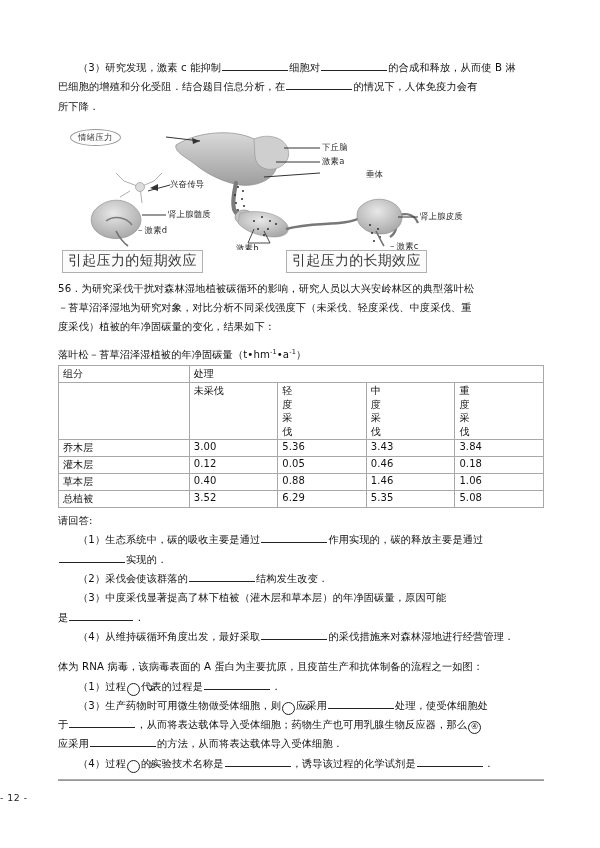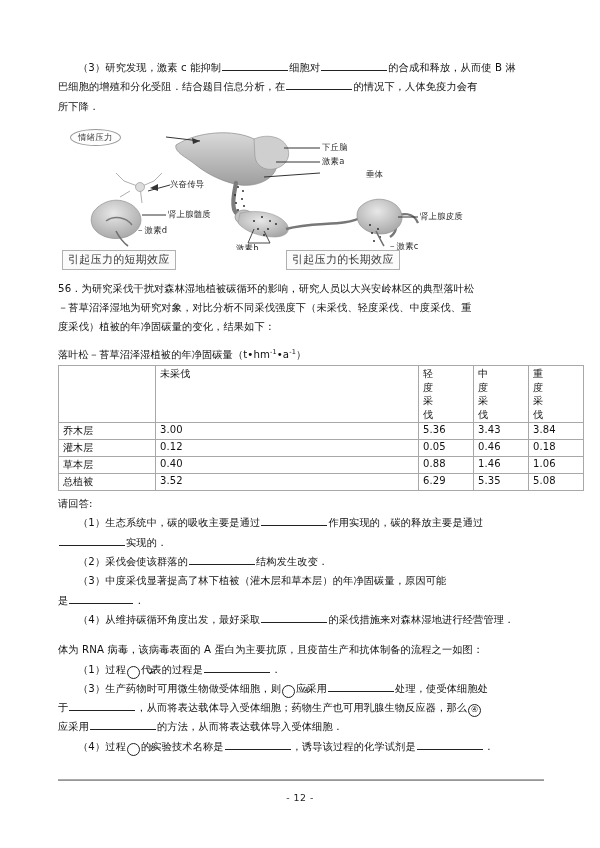--- a/index.html
+++ b/index.html
@@ -88,21 +88,21 @@
     font-size: 8.4px;
     color: #3a3a3a;
     padding: 2px 7px;
     white-space: nowrap;
     background: #fdfdfd;
     letter-spacing: 0.3px;
   }
   .fig-box {
     position: absolute;
     border: 1px solid #b0b0b0;
-    font-size: 11px;
+    font-size: 14px;
     color: #3a3a3a;
     padding: 1.5px 5px;
     white-space: nowrap;
     background: #fbfbfb;
     letter-spacing: 0.3px;
     text-align: center;
   }
   .fig-svg { position: absolute; left: 0; top: 0; }
 
   
@@ -141,21 +141,20 @@
   td.vhead span { display: block; }
   .tall { height: 56px; }
   .nb-bottom { border-bottom: none !important; }
 
   
   .footer {
     position: absolute;
     left: 0;
     top: 792px;
     width: 600px;
-    text-align: center;
     font-size: 9.4px;
     color: #222;
     letter-spacing: 0.5px;
   }
   .rule {
     position: absolute;
     left: 58px;
     top: 779px;
     width: 486px;
     height: 2px;
@@ -277,20 +276,24 @@
 
     <div>
       <p class="para">56．为研究采伐干扰对森林湿地植被碳循环的影响，研究人员以大兴安岭林区的典型落叶松</p>
       <p class="para">－苔草沼泽湿地为研究对象，对比分析不同采伐强度下（未采伐、轻度采伐、中度采伐、重</p>
       <p class="para">度采伐）植被的年净固碳量的变化，结果如下：</p>
 
       <div class="tbl-caption"><span>落叶松－苔草沼泽湿植被的年净固碳量（t•hm</span><sup>-1</sup><span>•a</span><sup>-1</sup><span>）</span></div>
 
       <table class="data">
         <tbody>
+            <tr>
+          <td class="c-group nb-bottom" rowspan="1">组分</td>
+          <td class="c-untreated" colspan="4">处理</td>
+        </tr>
         <tr class="tall">
           <td class="c-group"></td>
           <td class="c-untreated">未采伐</td>
           <td class="c-narrow vhead">
             <span>轻</span>
             <span>度</span>
             <span>采</span>
             <span>伐</span>
           </td>
           <td class="c-narrow vhead">

